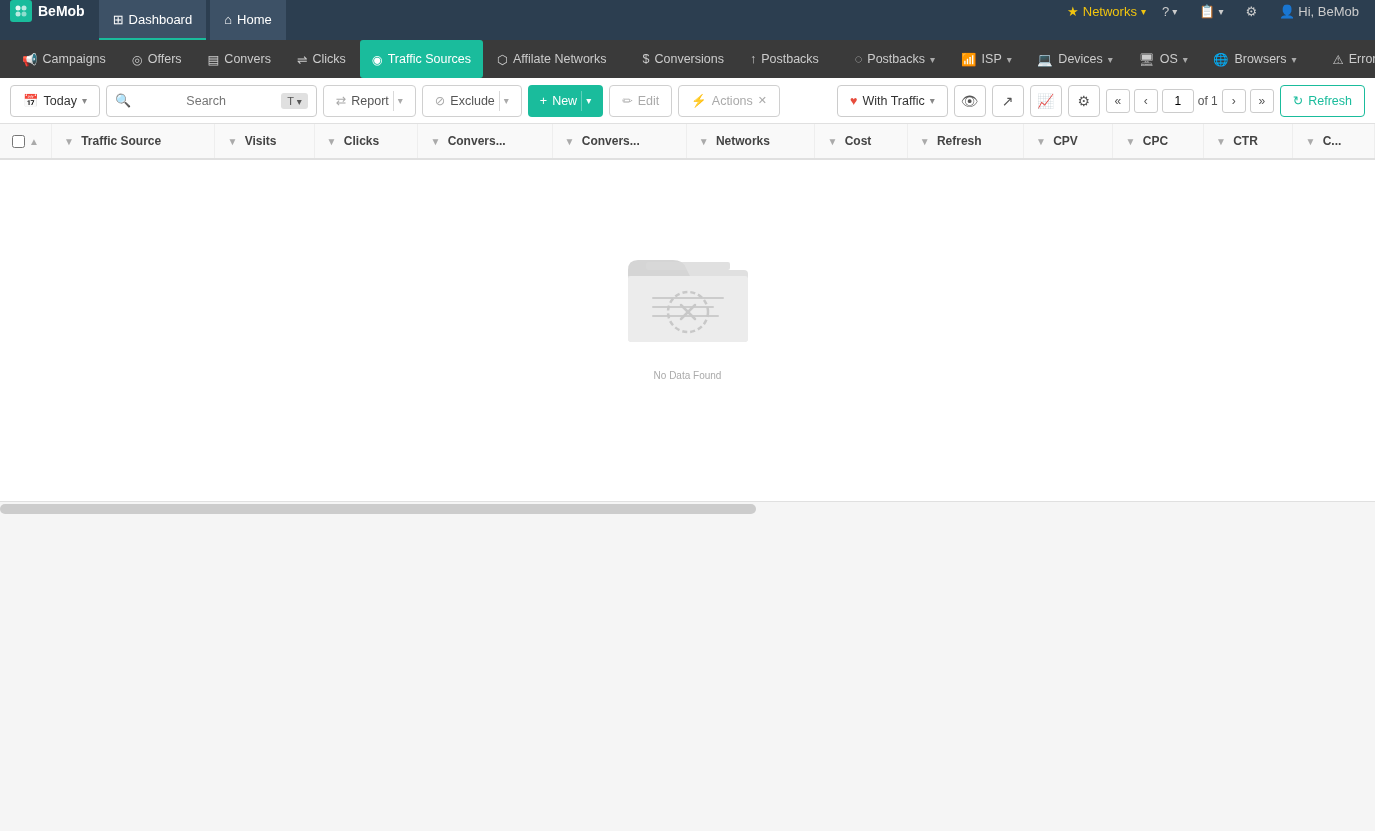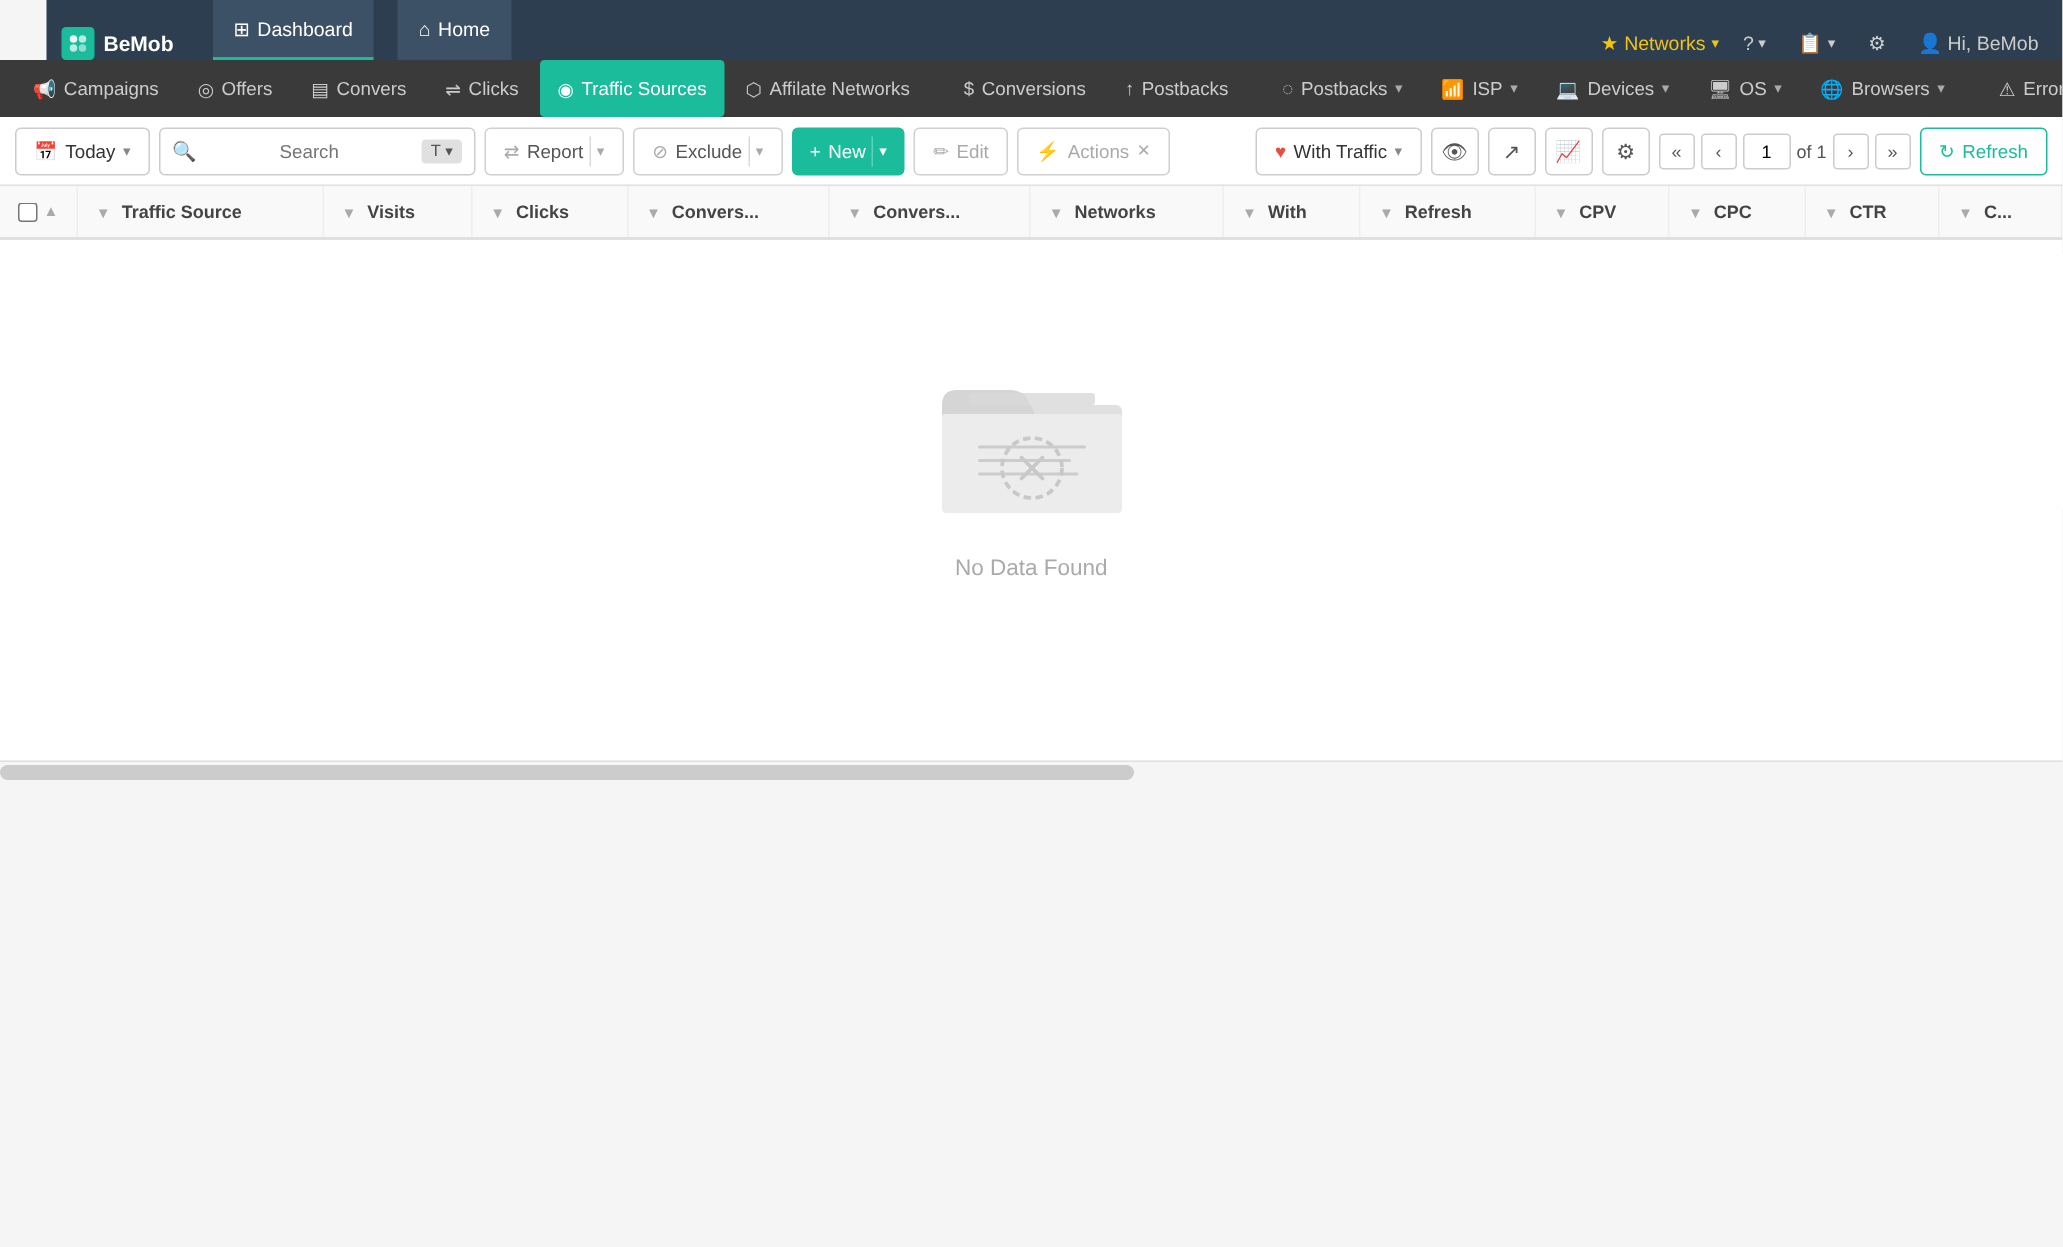--- a/index.html
+++ b/index.html
@@ -3,25 +3,24 @@
   <meta charset="utf-8">
   <style>
     * { box-sizing: border-box; margin: 0; padding: 0; }
     body { font-family: -apple-system, BlinkMacSystemFont, 'Segoe UI', sans-serif; font-size: 13px; background: #f5f5f5; overflow-x: hidden; }
 
     
     .top-nav {
       background: #2c3e50;
       height: 40px;
       display: flex;
-      align-items: flex-end;
+      align-items: flex-start;
       padding: 0 10px;
       color: #fff;
-      gap: 16px;
-      margin-left: 31px;
+      gap: 4px;
     }
     .logo {
       display: flex;
       align-items: center;
       gap: 6px;
       margin-right: 10px;
       font-weight: bold;
       font-size: 14px;
       color: #fff;
     }
@@ -301,21 +300,21 @@
       padding: 80px 0 120px;
       background: #fff;
     }
     .empty-folder-icon {
       width: 140px;
       height: 110px;
       margin-bottom: 20px;
     }
     .empty-text {
       color: #aaa;
-      font-size: 15px;
+      font-size: 10px;
     }
 
     
     .scroll-area {
       height: 14px;
       background: #f5f5f5;
       border-top: 1px solid #e0e0e0;
       position: relative;
     }
     .scroll-thumb {
@@ -575,21 +574,21 @@
         <th>
           <span class="th-filter-icon">▼</span>
           <span>Convers...</span>
         </th>
         <th>
           <span class="th-filter-icon">▼</span>
           <span>Networks</span>
         </th>
         <th>
           <span class="th-filter-icon">▼</span>
-          <span>With</span>
+          <span>Cost</span>
         </th>
         <th>
           <span class="th-filter-icon">▼</span>
           <span>Refresh</span>
         </th>
         <th>
           <span class="th-filter-icon">▼</span>
           <span>CPV</span>
         </th>
         <th>

